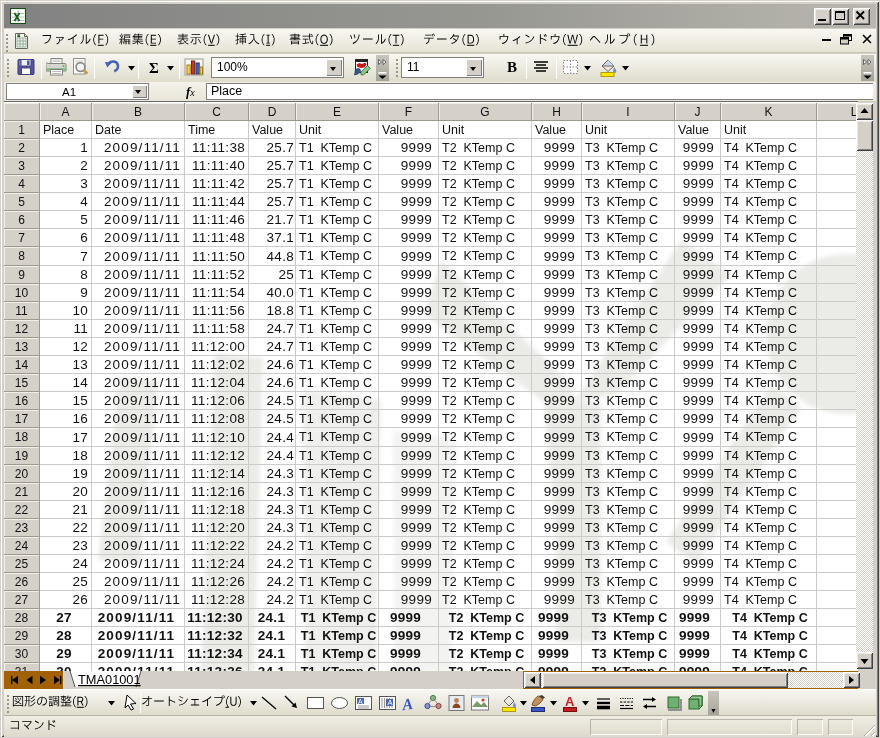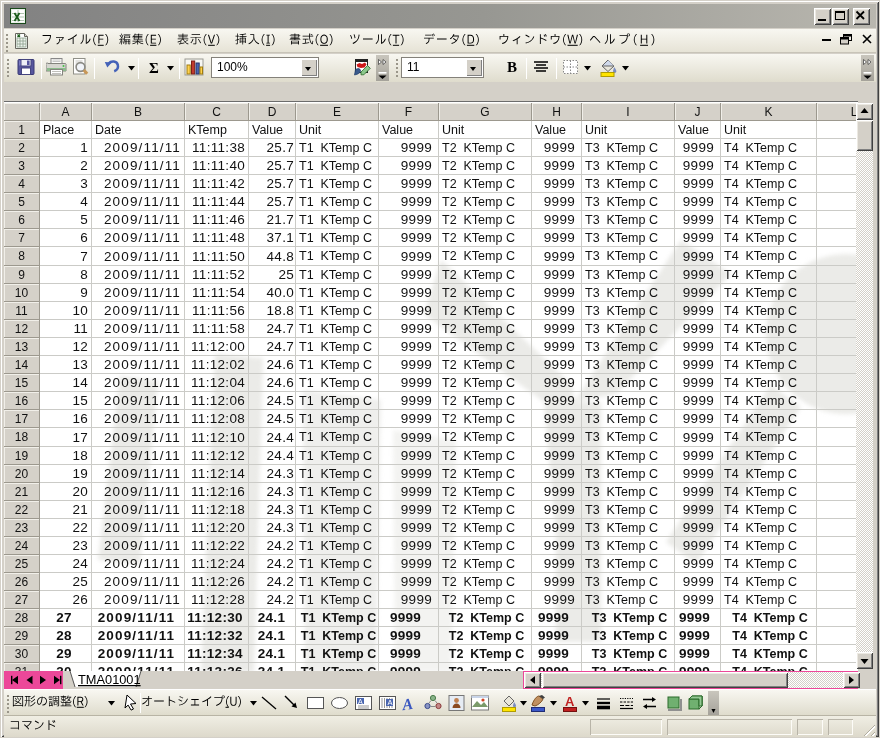--- a/index.html
+++ b/index.html
@@ -54,21 +54,21 @@
 #vscroll { position:absolute; right:6px; top:100px; width:17px; height:568px; }
 .sbtn { position:absolute; width:17px; height:17px; background:#d4d0c8;
   box-shadow: inset 1px 1px 0 #fff, inset -1px -1px 0 #404040, inset 2px 2px 0 #ece9e2, inset -2px -2px 0 #808080; }
 .dither { background-color:#fff; background-image:
   linear-gradient(45deg,#d4d0c8 25%,#0000 25%,#0000 75%,#d4d0c8 75%),
   linear-gradient(45deg,#d4d0c8 25%,#0000 25%,#0000 75%,#d4d0c8 75%);
   background-size:2px 2px; background-position:0 0,1px 1px; }
 .thumb { position:absolute; background:#d4d0c8;
   box-shadow: inset 1px 1px 0 #fff, inset -1px -1px 0 #404040, inset 2px 2px 0 #ece9e2, inset -2px -2px 0 #808080; }
 
-#tabrow { position:absolute; left:3px; top:670px; width:854px; height:18px; background:#ec4899; }
+#tabrow { position:absolute; left:3px; top:670px; width:854px; height:18px; background:#a16207; }
 
 #drawbar { position:absolute; left:3px; top:688px; right:3px; height:26px;
   background:linear-gradient(#f8f7f1,#dfdccd); border-top:1px solid #fff; }
 
 #status { position:absolute; left:3px; top:714px; right:3px; height:22px;
   background:linear-gradient(#f0eee4,#ddd9cb); border-top:1px solid #b8b4a5; }
 .pane { position:absolute; top:3px; height:16px; box-shadow: inset 1px 1px 0 #b8b4a8, inset -1px -1px 0 #fdfcf8; }
 svg { display:block; }
 .abs { position:absolute; }
 </style></head><body>
@@ -267,21 +267,21 @@
  <div class="tsep" style="left:175px;top:4px;height:21px"></div>
  <div class="tbtn" style="left:180px">
         <svg width="20" height="20" viewBox="0 0 20 20">
 <rect x="1" y="2" width="18" height="16" fill="#f7f7f3" stroke="#9a9a92"></rect>
 <rect x="3" y="8" width="3.2" height="9" fill="#ffd24d" stroke="#a07c10"></rect>
 <rect x="7.5" y="4" width="3.2" height="13" fill="#c23b2e" stroke="#7c1f16"></rect>
 <rect x="12" y="6" width="3.2" height="11" fill="#4a66b0" stroke="#26356c"></rect>
 <rect x="16" y="10" width="2.5" height="7" fill="#ffd24d" stroke="#a07c10"></rect>
 </svg>
       </div>
- <div class="combo" style="left:207px;width:108px">
+ <div class="combo" style="left:207px;width:133px">
         <span style="position:absolute;left:5px;top:2px">100%</span>
    <div class="cb">
           <div class="arr-d"></div>
         </div>
       </div>
  <div class="tbtn" style="left:348px">
         <svg width="20" height="20" viewBox="0 0 20 20">
 <rect x="3.5" y="2.5" width="12" height="13" fill="#fff" stroke="#222"></rect>
 <rect x="3.5" y="2.5" width="12" height="2.5" fill="#222"></rect>
 <path d="M4.5 7.5l3-1.5 2.5 1 3-1.5 1.5 2-2 3-3.5 0.5-3.5-1z" fill="#cc1818"></path>
@@ -337,20 +337,30 @@
           <path d="M0 0h7L3.5 4.5Z" fill="#000"></path>
         </svg>
       </div>
  <div class="chev" style="right:2px">
         <svg width="13" height="26" viewBox="0 0 13 26">
           <path d="M2.5 4.5l3 2.5-3 2.5zM7 4.5l3 2.5-3 2.5z" fill="#fff" stroke="#333" stroke-width="0.7"></path>
           <rect x="2.5" y="17" width="8" height="1.6" fill="#fff"></rect>
           <path d="M2.5 20.5h8L6.5 24Z" fill="#000"></path>
         </svg>
       </div>
+</div>
+<div id="fbar">
+ <div class="name">
+        <span style="position:absolute;left:55px;top:2px">A1</span>
+  <div class="abs" style="right:1px;top:1px;width:15px;height:13px;background:#d4d0c8;box-shadow:inset 1px 1px 0 #fff, inset -1px -1px 0 #808080">
+          <div class="arr-d" style="left:3px;top:5px"></div>
+        </div>
+ </div>
+ <div class="abs" style="left:182px;top:2px;font-size:13px;font-style:italic;font-family:'Liberation Serif',serif"><b>f</b><span style="font-size:10px">x</span></div>
+ <div class="inp">Place</div>
 </div>
 <div id="grid">
  <svg class="abs" width="854" height="570" viewBox="0 0 854 570" style="left:0;top:0">
         <g fill="#ebebe8" style="filter:blur(2px)">
           <circle cx="842" cy="232" r="80"></circle>
           <path d="M437 158 L567 282 L597 420 L552 430 L540 300 L420 212 Z"></path>
           <path d="M677 138 L727 172 L612 292 L570 300 Z"></path>
           <path d="M552 300 L597 300 L597 540 L552 540 Z"></path>
           <path d="M767 283 L797 305 L692 462 L662 440 Z"></path>
           <path d="M94 458 L116 274 L154 279 L136 462 Z"></path>
@@ -388,21 +398,21 @@
             <td class="ch">H</td>
             <td class="ch">I</td>
             <td class="ch">J</td>
             <td class="ch">K</td>
             <td class="ch">L</td>
           </tr>
           <tr>
             <td class="rh">1</td>
             <td class="tl">Place</td>
             <td class="tl">Date</td>
-            <td class="tl">KTemp</td>
+            <td class="tl">Time</td>
             <td class="tl">Value</td>
             <td class="tl">Unit</td>
             <td class="tl">Value</td>
             <td class="tl">Unit</td>
             <td class="tl">Value</td>
             <td class="tl">Unit</td>
             <td class="tl">Value</td>
             <td class="tl">Unit</td>
             <td class="tl"></td>
           </tr>

